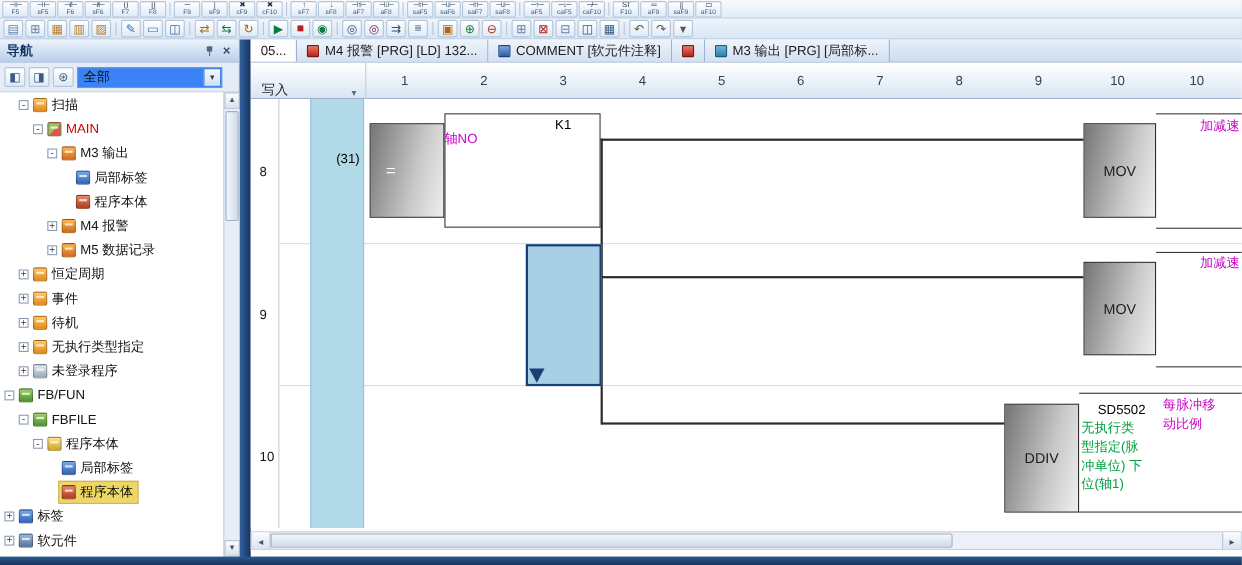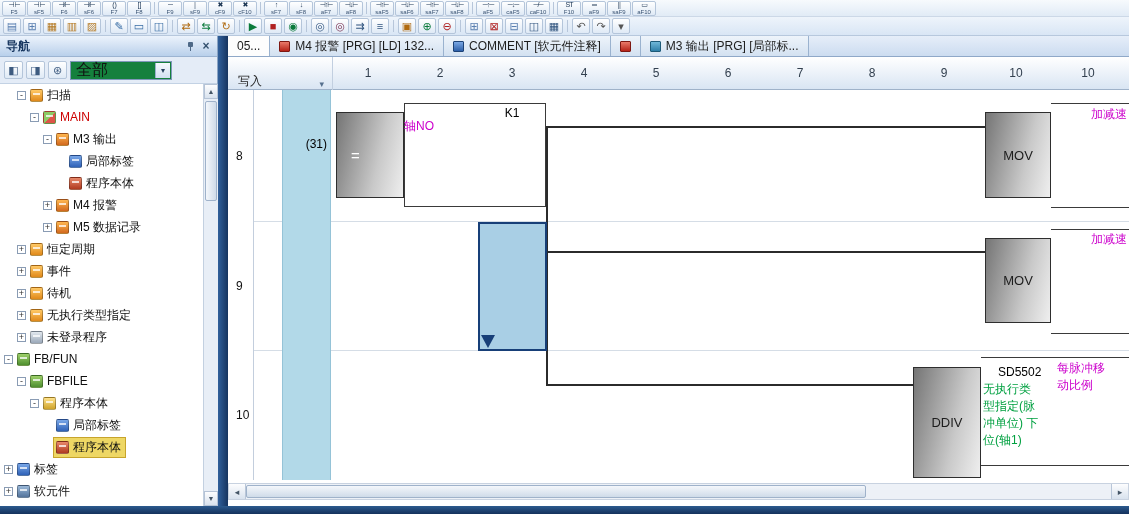--- a/index.html
+++ b/index.html
@@ -36,22 +36,22 @@
   .ntbtn{width:16px;height:15px;display:flex;align-items:center;justify-content:center;
     flex-direction:column;color:#33506e;font-size:11px;line-height:11px;cursor:default}
   .pin-head{width:5px;height:5px;background:#4e6988;border-radius:1px}
   .pin-stem{width:1px;height:4px;background:#4e6988}
   .close-x::after{content:"×";font-size:12px;font-weight:bold}
   .nav-toolbar{height:27px;background:#e4ecf7;border-bottom:1px solid #c3d2e4;
     display:flex;align-items:center;gap:3px;padding:0 4px}
   .nbtn{width:19px;height:18px;border:1px solid #b4c5da;border-radius:2px;
     background:linear-gradient(#fff,#dfeaf6);display:flex;align-items:center;
     justify-content:center;font-size:11px;color:#3d5b80}
-  .combo{width:102px;height:19px;background:#15803d;border:1px solid #7f98ba;
-    display:flex;align-items:center;font-size:16px;color:#111;padding-left:5px;
+  .combo{width:132px;height:19px;background:#3b82f6;border:1px solid #7f98ba;
+    display:flex;align-items:center;font-size:12px;color:#111;padding-left:5px;
     position:relative}
   .combo-arrow{position:absolute;right:1px;top:1px;width:15px;height:15px;
     background:linear-gradient(#f5f9fd,#d2e0f1);border-left:1px solid #9ab0cc;
     display:flex;align-items:center;justify-content:center}
   .combo-arrow::after{content:"▾";font-size:8px;color:#27415f}
   #tree{position:absolute;left:0;top:48px;width:203px;height:422px;background:#fff;
     overflow:hidden}
   .trow{display:flex;align-items:center;height:22px;font-size:12px;color:#101010;
     white-space:nowrap;cursor:default}
   .texp{width:9px;height:9px;border:1px solid #87641f55;border:1px solid #8a9cb4;
@@ -124,21 +124,21 @@
     font-size:12px;color:#000}
   .rung{position:absolute;height:2px;background:#2b2b2b}
   #vline{position:absolute;left:318px;top:36px;width:2px;height:260px;background:#2b2b2b}
   .iblock{position:absolute;border:1px solid #2e2e2e;
     background:linear-gradient(103deg,#757575 0%,#c9c9c9 62%,#efefef 100%);
     display:flex;align-items:center;justify-content:center;font-size:13px;color:#1d1d1d}
   #cmpblock{left:108px;top:22px;width:68px;height:86px;color:#fff;
     justify-content:flex-start;padding-left:14px;font-size:15px}
   #movblock8{left:757px;top:22px;width:66px;height:86px}
   #movblock9{left:757px;top:148px;width:66px;height:85px}
-  #ddivblock{left:685px;top:277px;width:68px;height:111px}
+  #ddivblock{left:685px;top:277px;width:68px;height:99px}
   #cmpoutline{position:absolute;left:176px;top:13px;width:142px;height:104px;
     border:1px solid #3a3a3a}
   .opline{position:absolute;height:1px;background:#3a3a3a}
   .cmt{position:absolute;font-size:12px;white-space:nowrap}
   .wrapcmt{position:absolute;font-size:12px;line-height:17px;word-break:break-all}
   #bluecell{position:absolute;left:250px;top:132px;width:69px;height:129px;
     background:#a9cfe5;border:2px solid #173f78}
   #bluecell .tri{position:absolute;left:1px;bottom:1px;width:0;height:0;
     border-left:7px solid transparent;border-right:7px solid transparent;
     border-top:13px solid #173f78}

